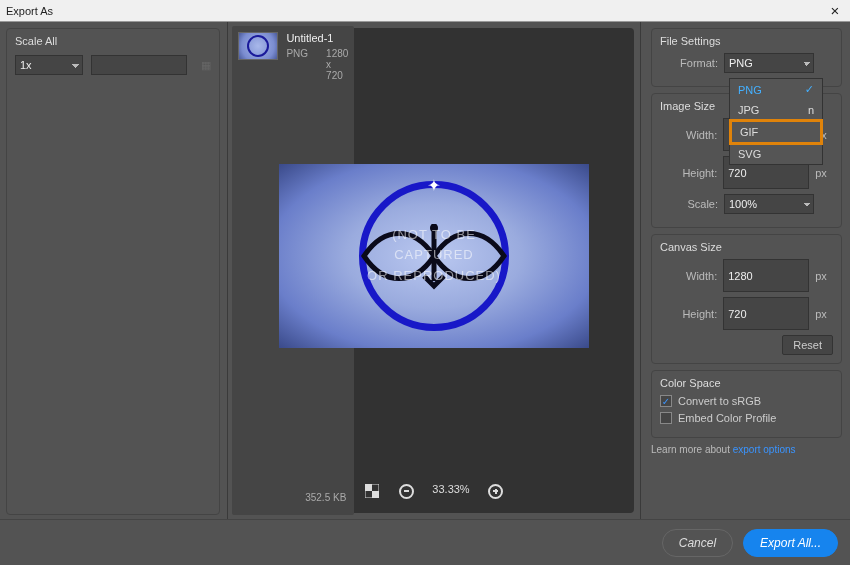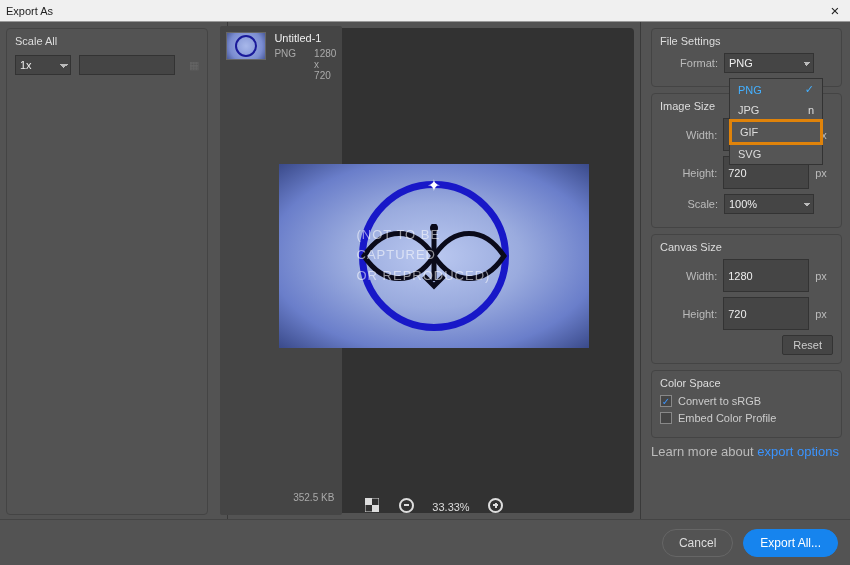--- a/index.html
+++ b/index.html
@@ -13,43 +13,43 @@
 
 
 .left { width: 228px; display: flex; flex-direction: row; border-right: 1px solid #3a3a3a; }
 .scale-all { border: 1px solid #444; border-radius: 4px; margin: 6px 6px 4px 6px; padding: 6px 8px 10px 8px; }
 .scale-all .heading { color: #ddd; margin-bottom: 8px; }
 .scale-row1 { display: flex; gap: 26px; align-items: center; }
 .scale-row2 { display: flex; gap: 8px; align-items: center; margin-top: 6px; }
 .label { color: #bbb; }
 .select, .input { background: #454545; border: 1px solid #333; color: #eee; height: 20px; padding: 0 4px; font-size: 11px; }
 .select { appearance: none; padding-right: 16px; background-image: linear-gradient(45deg, transparent 50%, #bbb 50%), linear-gradient(135deg, #bbb 50%, transparent 50%); background-position: right 6px top 8px, right 2px top 8px; background-size: 4px 4px; background-repeat: no-repeat; }
-.size-sel { width: 56px; }
+.size-sel { width: 68px; }
 .suffix-inp { width: 96px; }
 .plus-btn { color: #aaa; cursor: pointer; font-size: 13px; margin-left: auto; }
 .trash-icn { color: #666; font-size: 11px; margin-left: 6px; }
 
 .asset { background: #454545; margin: 4px 6px; padding: 6px; display: flex; gap: 8px; border-radius: 2px; position: relative; }
 .thumb { width: 40px; height: 28px; background: radial-gradient(circle at center, #a8b8ea 0%, #7a8cd0 70%, #4a5a9a 100%); border: 1px solid #666; position: relative; overflow:hidden;}
 .thumb::after { content:""; position:absolute; left:50%; top:50%; width:18px; height:18px; border:2px solid #1a1a9a; border-radius:50%; transform:translate(-50%,-50%); }
 .asset-meta { flex: 1; }
 .asset-name { color: #eee; margin-bottom: 4px; }
 .asset-sub { display: flex; gap: 18px; color: #aaa; font-size: 10px; }
 .asset-size { position: absolute; right: 8px; bottom: 12px; color: #aaa; font-size: 10px; }
 
 
 .center { flex: 1; background: #323232; display: flex; flex-direction: column; margin: 6px; border-radius: 4px; }
 .preview-area { flex: 1; display: flex; align-items: center; justify-content: center; position: relative; }
 .preview-img { width: 310px; height: 184px; background: radial-gradient(ellipse at center, #bac8f0 0%, #9aabde 40%, #6a7eca 75%, #3a4a8a 100%); position: relative; overflow:hidden; }
 .circle-ring { position:absolute; left:50%; top:50%; width:150px; height:150px; border:7px solid #1818c8; border-radius:50%; transform:translate(-50%,-50%); }
 .ornament { position:absolute; left:50%; top:50%; transform:translate(-50%,-50%); }
 .ornament svg { display:block; }
 .star-top { position:absolute; left:50%; top:12px; transform:translateX(-50%); color:#fff; font-size:16px; }
-.watermark { position:absolute; left:50%; top:50%; transform:translate(-50%,-50%); color:rgba(255,255,255,0.55); font-size:13px; letter-spacing:1px; line-height:1.6; pointer-events:none; }
-.preview-bar { height: 30px; display: flex; align-items: flex-end; justify-content: center; gap: 18px; color: #ddd; }
+.watermark { position:absolute; left:50%; top:50%; transform:translate(-50%,-50%); color:rgba(255,255,255,0.55); text-align:center; font-size:13px; letter-spacing:1px; line-height:1.6; pointer-events:none; }
+.preview-bar { height: 30px; display: flex; align-items: flex-start; justify-content: center; gap: 18px; color: #ddd; }
 .preview-bar .icn { width: 16px; height: 16px; cursor: pointer; display:inline-flex; align-items:center; justify-content:center; }
 .zp { font-size: 11px; color: #ddd; }
 .zoom-btn { width:15px; height:15px; border:2px solid #ddd; border-radius:50%; position:relative; }
 .zoom-btn.out::after { content:""; position:absolute; left:3px; right:3px; top:50%; height:2px; background:#ddd; transform:translateY(-50%); }
 .zoom-btn.in::before { content:""; position:absolute; left:3px; right:3px; top:50%; height:2px; background:#ddd; transform:translateY(-50%); }
 .zoom-btn.in::after { content:""; position:absolute; top:3px; bottom:3px; left:50%; width:2px; background:#ddd; transform:translateX(-50%); }
 
 
 .right { width: 210px; padding: 6px 8px 0 10px; border-left: 1px solid #3a3a3a; overflow: hidden; position: relative; }
 .section { border: 1px solid #444; border-radius: 4px; padding: 6px 8px 8px 8px; margin-bottom: 6px; }
@@ -67,26 +67,26 @@
 .radio-dot.checked::after { content:""; position:absolute; left:2px; top:2px; right:2px; bottom:2px; background:#3a94ff; border-radius:50%; }
 .check-box { width:12px; height:12px; border:1px solid #888; display:inline-flex; align-items:center; justify-content:center; font-size:10px; color:#3a94ff; background:#454545; }
 
 
 .format-dd { position:absolute; left:88px; top:56px; width:94px; background:#555; border:1px solid #333; z-index:10; }
 .format-dd .opt { padding:4px 8px 4px 8px; display:flex; justify-content:space-between; align-items:center; color:#ddd; cursor:pointer; }
 .format-dd .opt.sel { color:#44b0ff; }
 .format-dd .opt .chk { color:#44b0ff; font-size:11px; }
 .gif-hilite { border:3px solid #e0830a; margin:-1px; }
 
-.learn { color:#bbb; margin-top:4px; font-size:13px; }
+.learn { color:#bbb; margin-top:4px; font-size:10px; }
 .learn a { color:#3a94ff; text-decoration:none; }
 
 
 .footer { height: 46px; background:#535353; display:flex; align-items:center; justify-content:flex-end; gap:10px; padding:0 12px; border-top:1px solid #444; }
-.btn { height:28px; padding:0 16px; border-radius:14px; font-size:12px; cursor:pointer; border:1px solid #666; background:#535353; color:#ddd; }
+.btn { height:28px; padding:0 16px; border-radius:14px; font-size:12px; cursor:pointer; border:1px solid #666; background:#535353; color:#ddd;font-style:italic; }
 .btn.primary { background:#1684ee; border-color:#1684ee; color:#fff; }
 </style>
 </head>
 <body>
 
 <div class="titlebar">
   <span class="title">Export As</span>
   <span class="close">×</span>
 </div>
 

